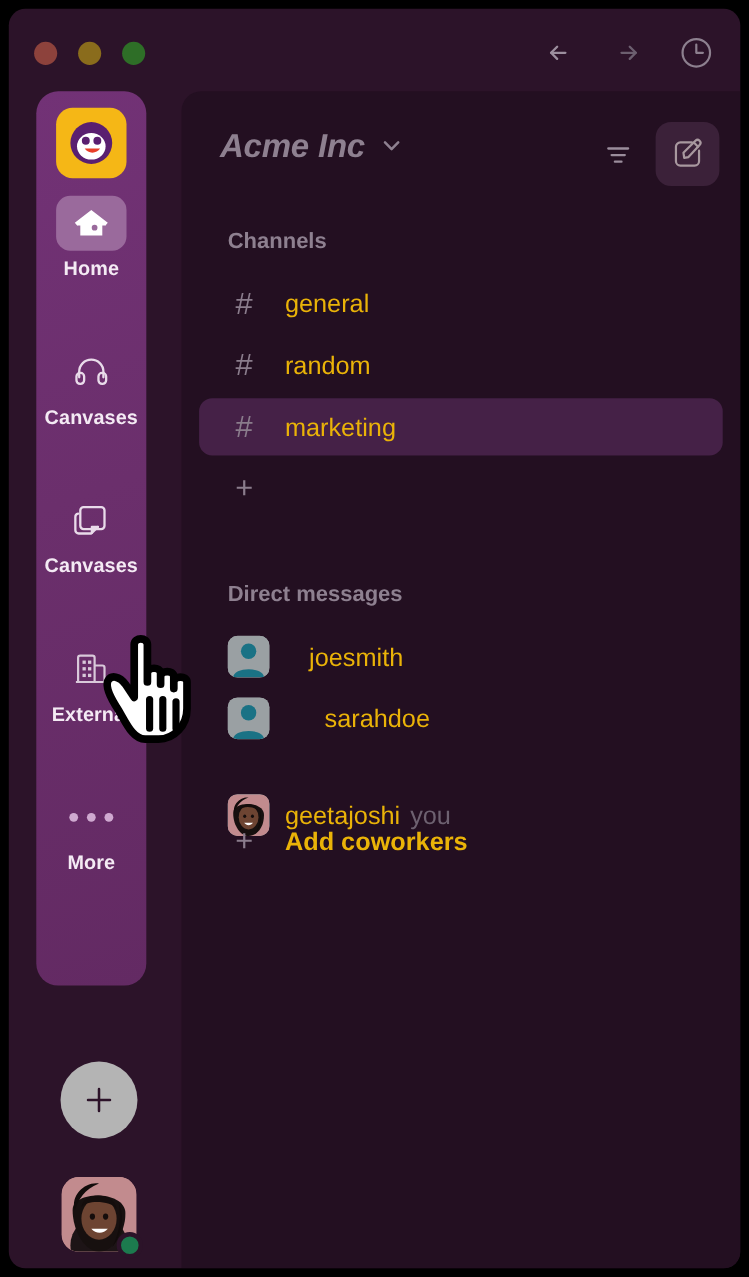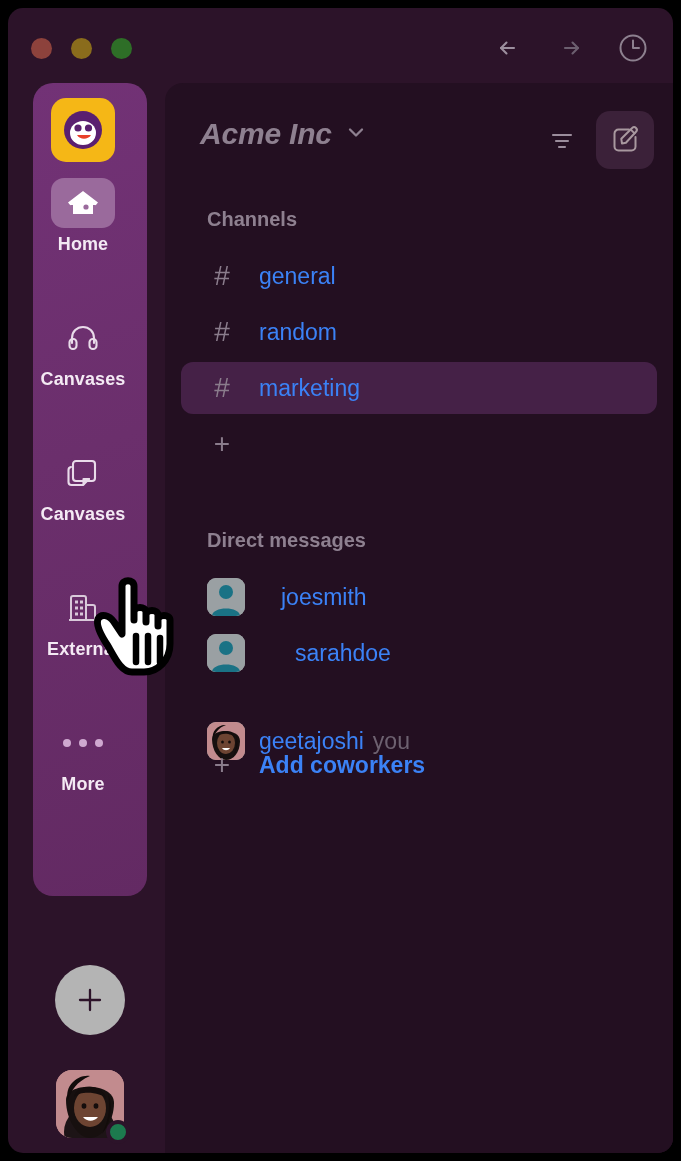--- a/index.html
+++ b/index.html
@@ -68,21 +68,20 @@
 
   
   #workspace-rail {
     position: absolute;
     left: 25px;
     top: 75px;
     width: 100px;
     height: 813px;
     background: linear-gradient(160deg, #723276 0%, #6b2f6c 45%, #632a63 100%);
     border-radius: 20px;
-    padding-left: 14px;
   }
   #workspace-logo {
     position: absolute;
     left: 18px;
     top: 15px;
     width: 64px;
     height: 64px;
     border-radius: 15px;
     background: #f5b716;
     display: flex;
@@ -226,21 +225,21 @@
     width: 30px;
     font-size: 28px;
     color: #8a7c8c;
     text-align: center;
     font-weight: 300;
     line-height: 1;
   }
   .row-label {
     margin-left: 22px;
     font-size: 23px;
-    color: #3b82f6;
+    color: #eab308;
   }
   .row-label.bold { font-weight: bold; }
   .row-suffix {
     margin-left: 9px;
     font-size: 23px;
     color: #6d6170;
   }
   .dm-avatar {
     width: 38px;
     height: 38px;

